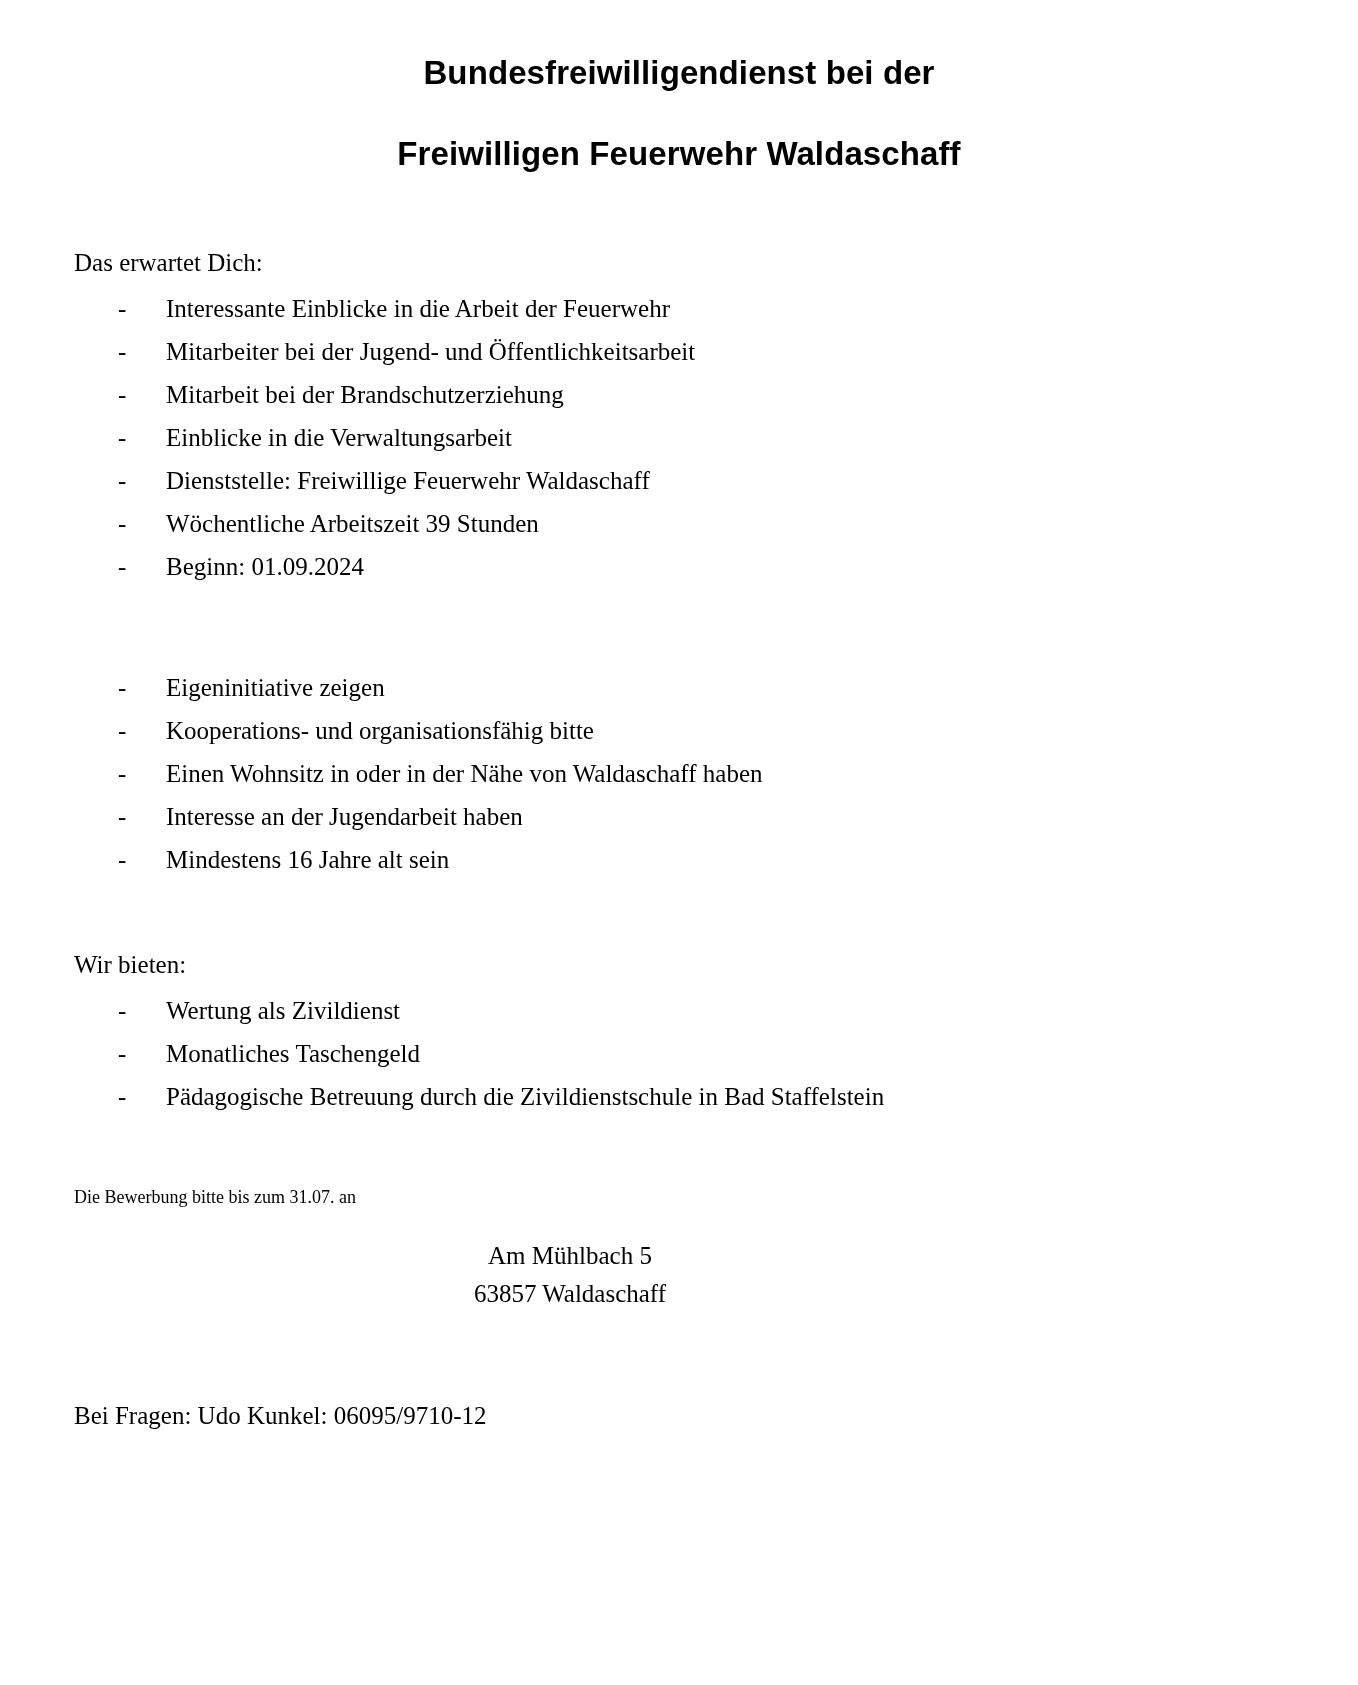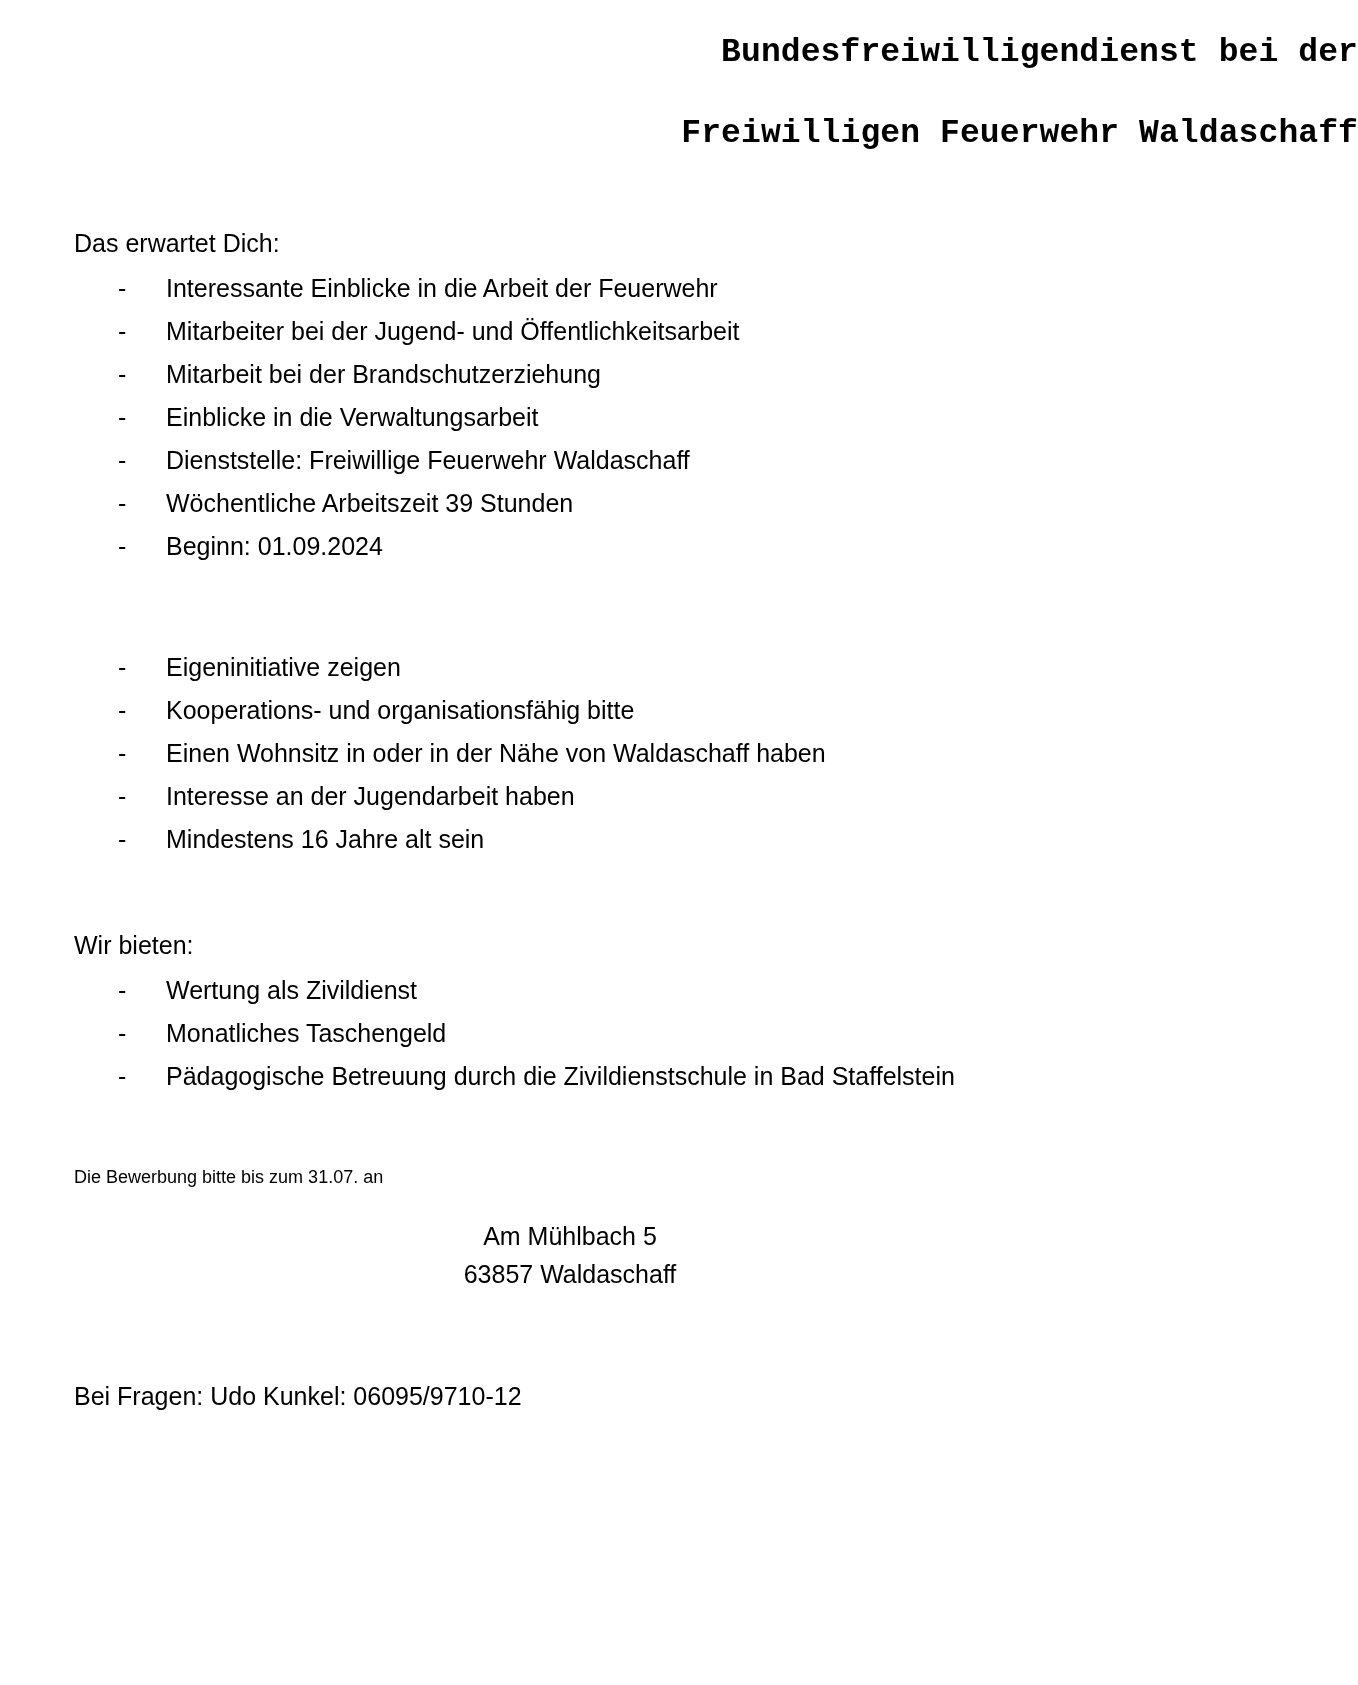--- a/index.html
+++ b/index.html
@@ -16,36 +16,36 @@
   }
   .page {
     position: relative;
     width: 1358px;
     height: 1685px;
     box-sizing: border-box;
     padding: 0;
     overflow: hidden;
   }
   .title-block {
-    text-align: right;
-    padding-top: 36px;
-    font-family: Liberation Mono, monospace;
+    text-align: center;
+    padding-top: 56px;
   }
   .title-line {
     font-size: 33px;
     font-weight: bold;
     letter-spacing: 0.1px;
     line-height: 1.0;
   }
   .title-line.second {
     margin-top: 48px;
   }
   .body-block {
     padding-left: 74px;
     padding-right: 60px;
+    font-family: Liberation Serif, serif;
   }
   .section {
     margin-top: 0;
   }
   .section-heading {
     font-size: 25px;
     line-height: 1.2;
   }
   ul.dash-list {
     list-style: none;

